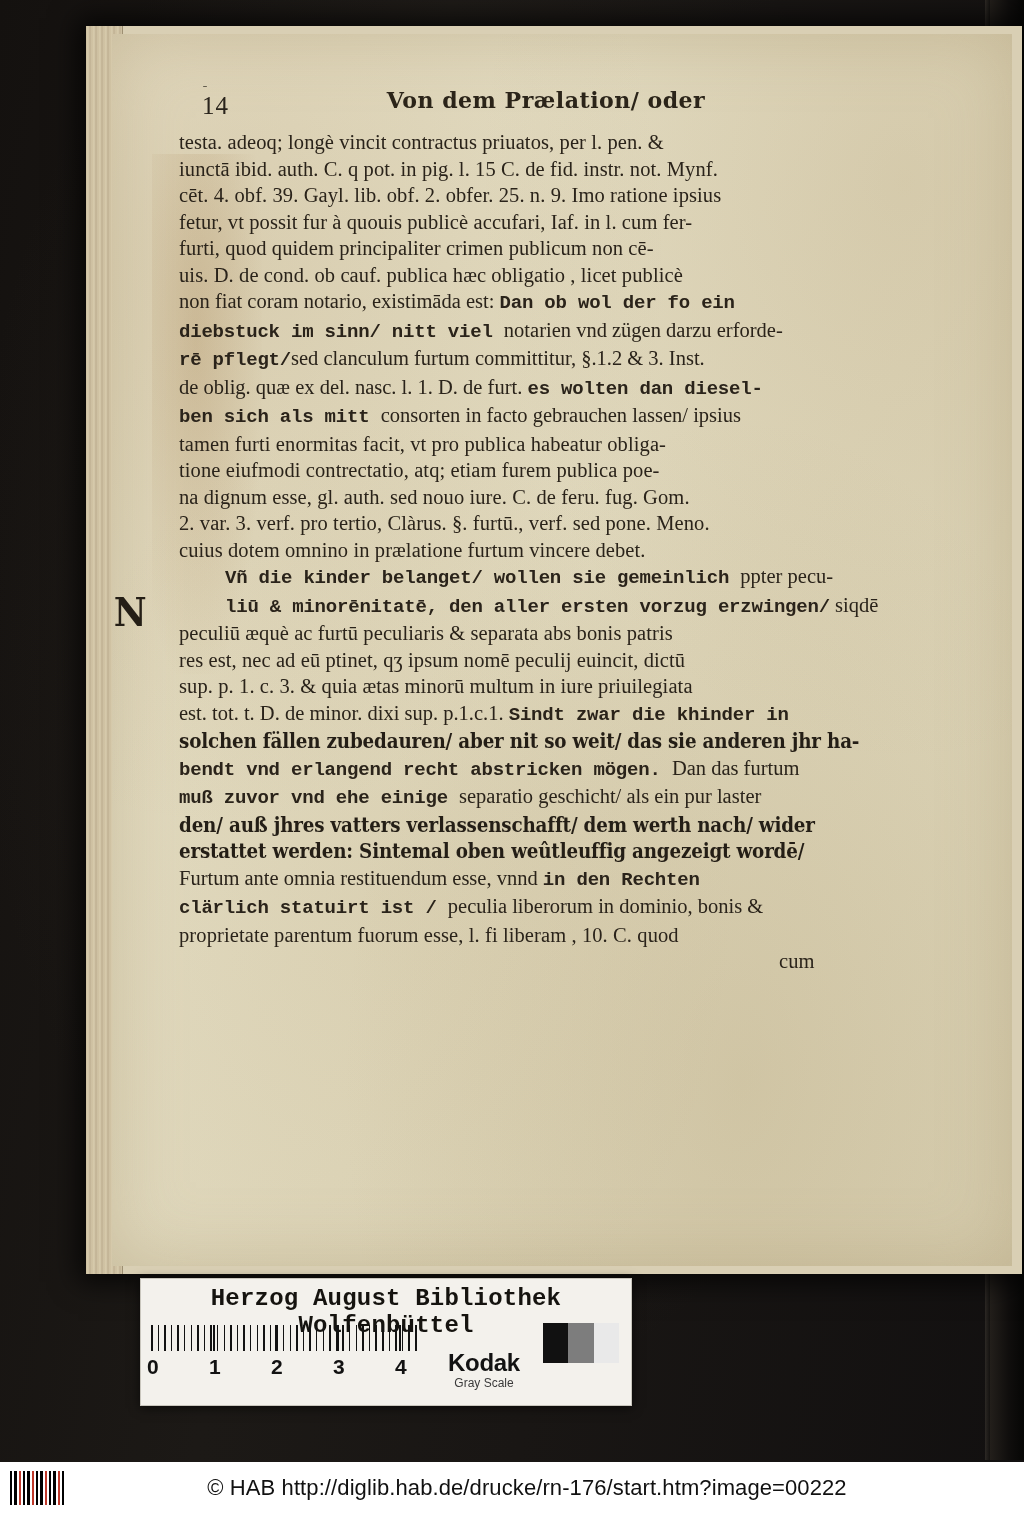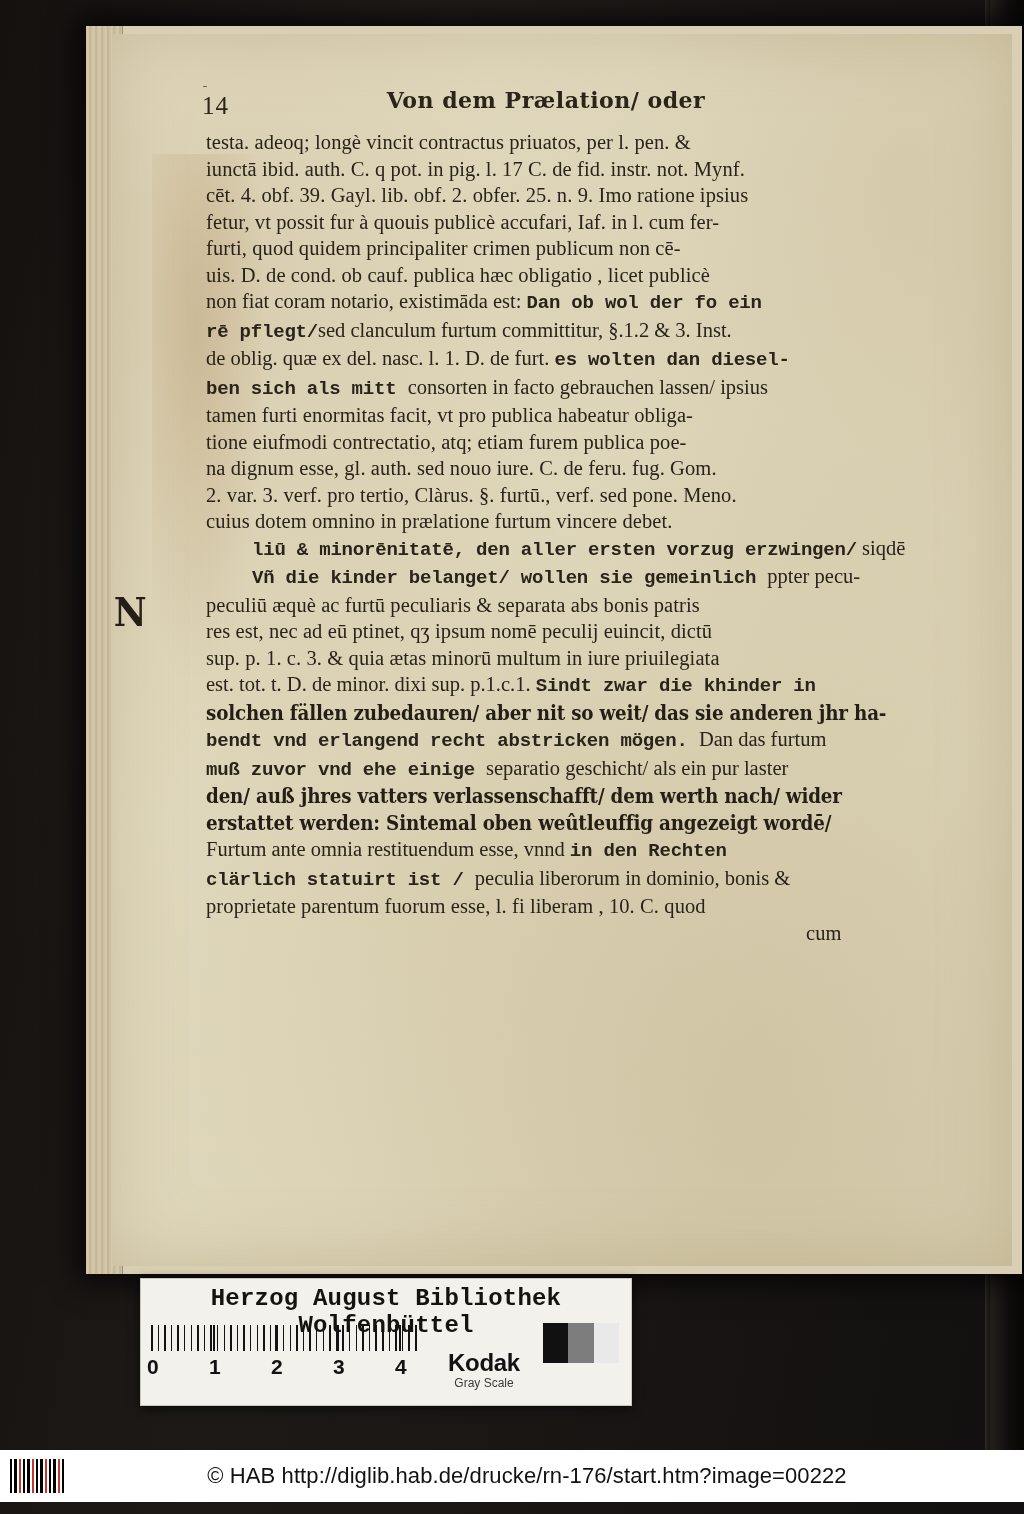--- a/index.html
+++ b/index.html
@@ -135,21 +135,21 @@
     font-size: 23px;
     font-weight: bold;
     color: #2b2419;
     letter-spacing: 0.5px;
     transform: scaleX(0.96);
   }
 
   
   #textblock {
     position: absolute;
-    left: 94px;
+    left: 67px;
     top: 96px;
     width: 770px;
   }
   .ln {
     display: block;
     color: #2a231a;
     white-space: nowrap;
     margin-bottom: 1px;
     transform-origin: left center;
   }
@@ -275,21 +275,21 @@
     width: 76px;
     height: 40px;
     display: flex;
   }
   #gray-patches div { width: 33.33%; height: 100%; }
 
   
   #caption-bar {
     position: absolute;
     left: 0;
-    bottom: 12px;
+    bottom: 0;
     width: 1024px;
     height: 52px;
     background: #ffffff;
     display: flex;
     align-items: center;
     gap: 20px;
   }
   #barcode {
     width: 54px;
     height: 34px;
@@ -327,36 +327,37 @@
   <div id="header-row">
     <div id="folio-number">
       <span class="macron">ˉ</span>
       <span>14</span>
     </div>
     <div id="running-title">Von dem Prælation/ oder</div>
   </div>
 
   <div id="textblock">
       <div class="ln rom">testa. adeoq; longè vincit contractus priuatos, per l. pen. &amp;</div>
-      <div class="ln rom">iunctā ibid. auth. C. q pot. in pig. l. 17  C. de fid. instr. not. Mynf.</div>
+      <div class="ln rom">iunctā ibid. auth. C. q pot. in pig. l. 15  C. de fid. instr. not. Mynf.</div>
       <div class="ln rom">cēt. 4. obf. 39.  Gayl. lib. obf. 2. obfer. 25. n. 9. Imo ratione ipsius</div>
       <div class="ln rom">fetur, vt possit fur à quouis publicè accufari, Iaf. in l. cum fer-</div>
       <div class="ln rom">furti, quod quidem principaliter crimen publicum non cē-</div>
       <div class="ln rom">uis. D. de cond. ob cauf. publica hæc obligatio , licet publicè</div>
       <div class="ln mix"><span>non fiat coram notario, existimāda est: </span><b>Dan ob wol der fo ein</b></div>
+      <div class="ln mix"><b>diebstuck im sinn/ nitt viel </b><span>notarien vnd zügen darzu erforde-</span></div>
       <div class="ln mix"><b>rē pflegt/</b><span>sed clanculum furtum committitur, §.1.2 &amp; 3. Inst.</span></div>
       <div class="ln mix"><span>de oblig. quæ ex del. nasc. l. 1. D. de furt. </span><b>es wolten dan diesel-</b></div>
       <div class="ln mix"><b>ben sich als mitt </b><span>consorten in facto gebrauchen lassen/ ipsius</span></div>
       <div class="ln rom">tamen furti enormitas facit, vt pro publica habeatur obliga-</div>
       <div class="ln rom">tione eiufmodi contrectatio, atq; etiam furem publica poe-</div>
       <div class="ln rom">na dignum esse, gl. auth. sed nouo iure. C. de feru. fug. Gom.</div>
       <div class="ln rom">2. var. 3. verf. pro tertio, Clàrus. §. furtū., verf. sed pone. Meno.</div>
       <div class="ln rom">cuius dotem omnino in prælatione furtum vincere debet.</div>
+      <div class="ln mix" style="padding-left: 46px;"><b>Vñ die kinder belanget/ wollen sie gemeinlich </b><span>ppter pecu-</span></div>
       <div class="ln mix" style="padding-left: 46px;"><b>liū &amp; minorēnitatē, den aller ersten vorzug erzwingen/</b><span> siqdē</span></div>
-      <div class="ln mix" style="padding-left: 46px;"><b>Vñ die kinder belanget/ wollen sie gemeinlich </b><span>ppter pecu-</span></div>
       <div class="ln rom">peculiū æquè ac furtū peculiaris &amp; separata abs bonis patris</div>
       <div class="ln rom">res est, nec ad eū ptinet, qʒ ipsum nomē peculij euincit, dictū</div>
       <div class="ln rom">sup. p. 1. c. 3. &amp; quia ætas minorū multum in iure priuilegiata</div>
       <div class="ln mix"><span>est. tot. t. D. de minor. dixi sup. p.1.c.1. </span><b>Sindt zwar die khinder in</b></div>
       <div class="ln frak">solchen fällen zubedauren/ aber nit so weit/ das sie anderen jhr ha-</div>
       <div class="ln mix"><b>bendt vnd erlangend recht abstricken mögen. </b><span>Dan das furtum</span></div>
       <div class="ln mix"><b>muß zuvor vnd ehe einige </b><span>separatio geschicht/ als ein pur laster</span></div>
       <div class="ln frak">den/ auß jhres vatters verlassenschafft/ dem werth nach/ wider</div>
       <div class="ln frak">erstattet werden: Sintemal oben weûtleuffig angezeigt wordē/</div>
       <div class="ln mix"><span>Furtum ante omnia restituendum esse, vnnd </span><b>in den Rechten</b></div>

